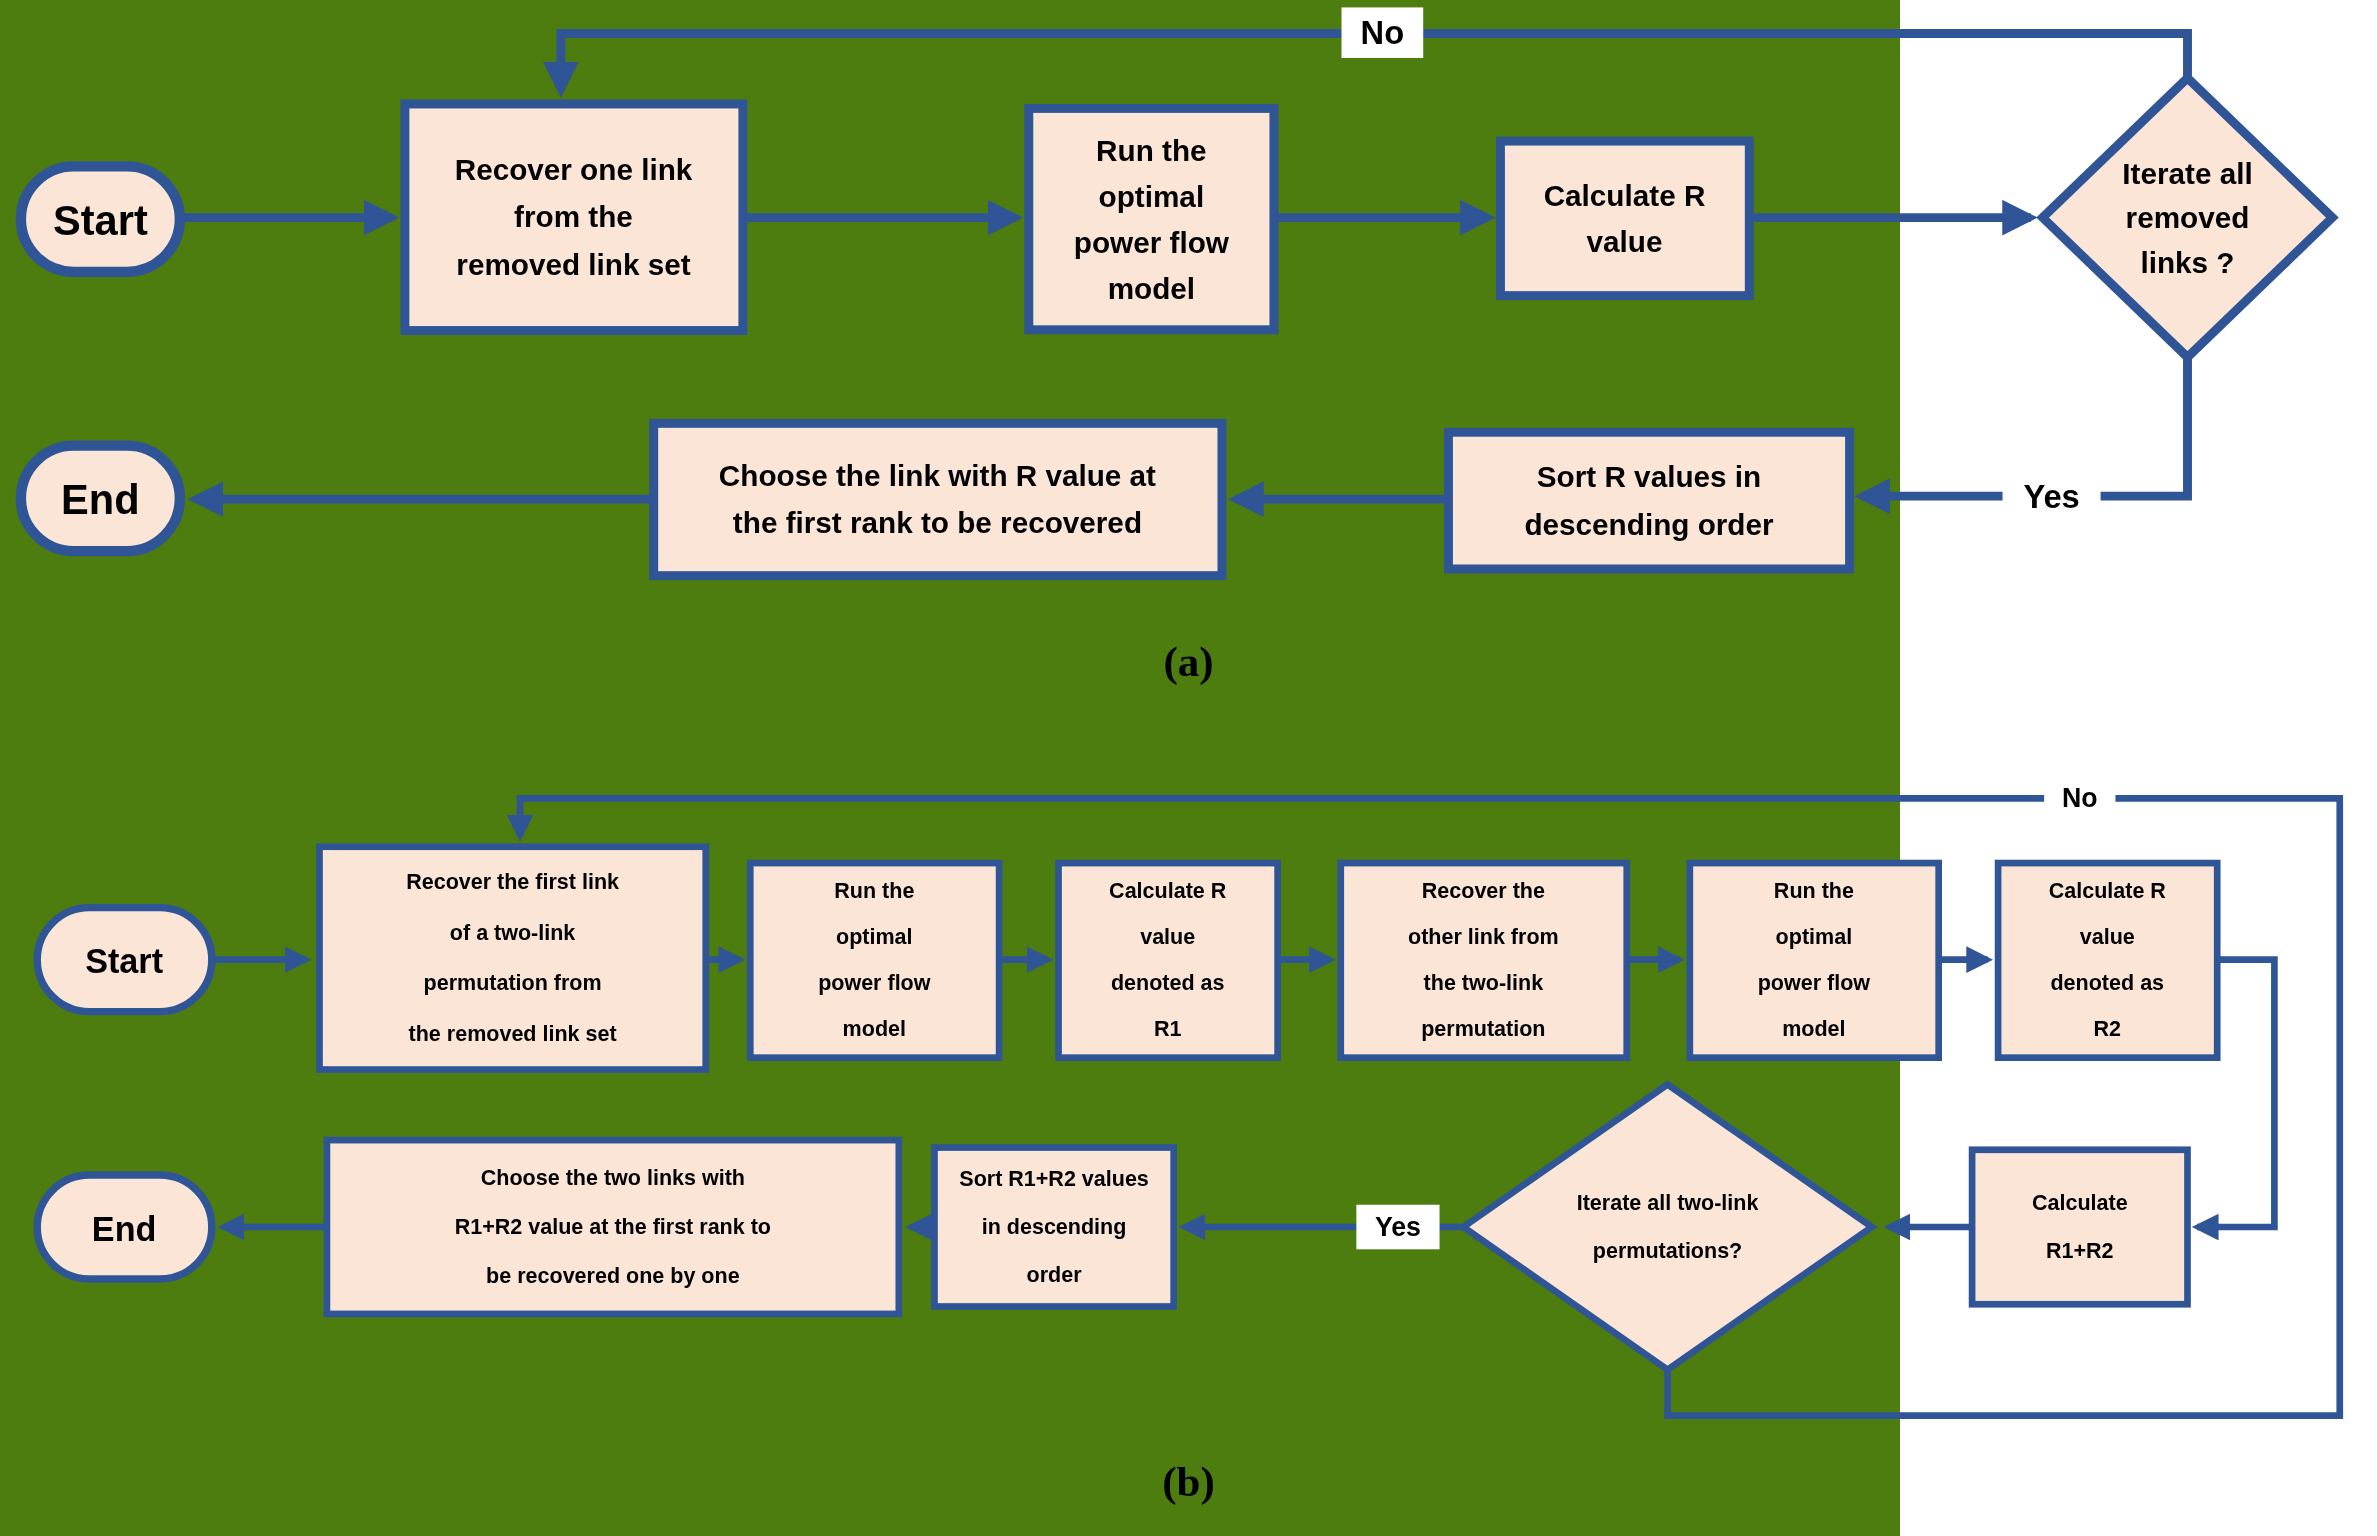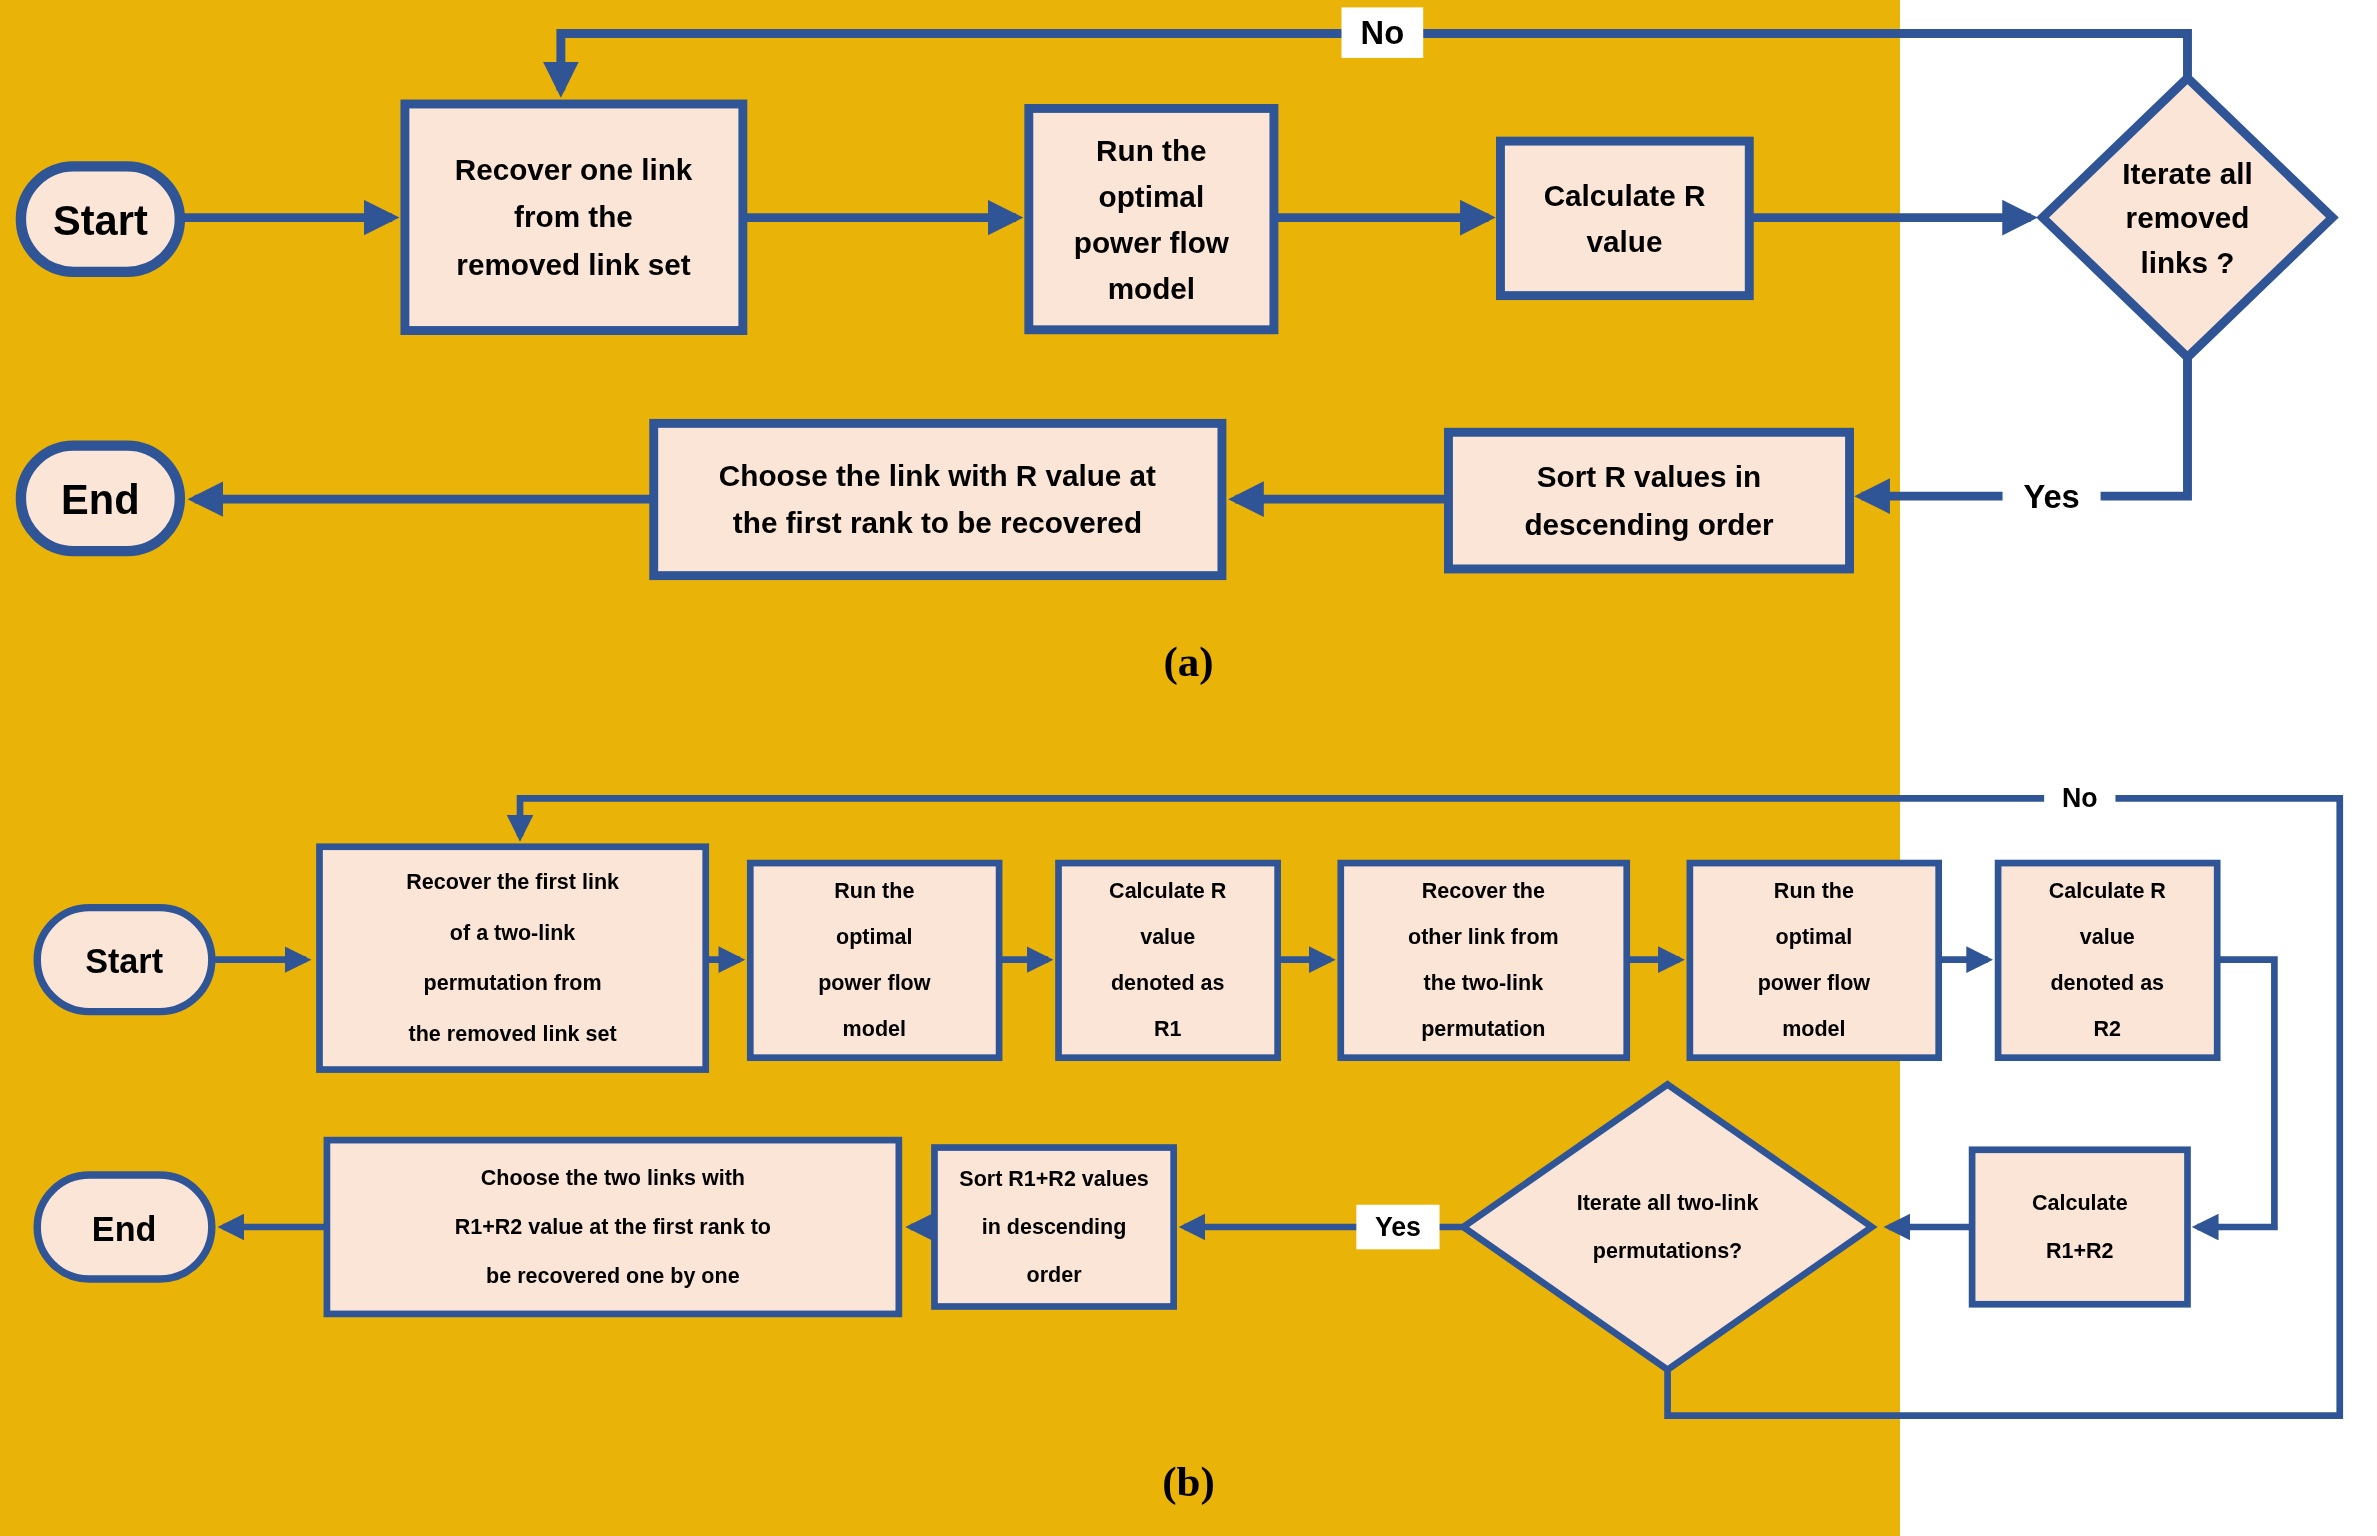--- a/index.html
+++ b/index.html
@@ -1,16 +1,16 @@
 <!DOCTYPE html>
 <html style="font-size:12px"><head>
 <meta charset="utf-8">
 <style>
   html,body{margin:0;padding:0;background:#ffffff;}
-  .stage{width:1900px;height:1536px;background:#eab308;position:relative;font-family:"Liberation Sans",sans-serif;}
+  .stage{width:1900px;height:1536px;background:#4d7c0f;position:relative;font-family:"Liberation Sans",sans-serif;}
   svg{display:block;}
   .shape{fill:#FBE5D6;stroke:#2F5597;}
   .shape-a{stroke-width:12px;}
   .oval-a{stroke-width:14px;}
   .shape-b{stroke-width:9px;}
   .oval-b{stroke-width:10px;}
   .edge{fill:none;stroke:#2F5597;stroke-linejoin:miter;}
   .edge-a{stroke-width:12px;}
   .edge-b{stroke-width:9px;}
   .plate{fill:#ffffff;}

